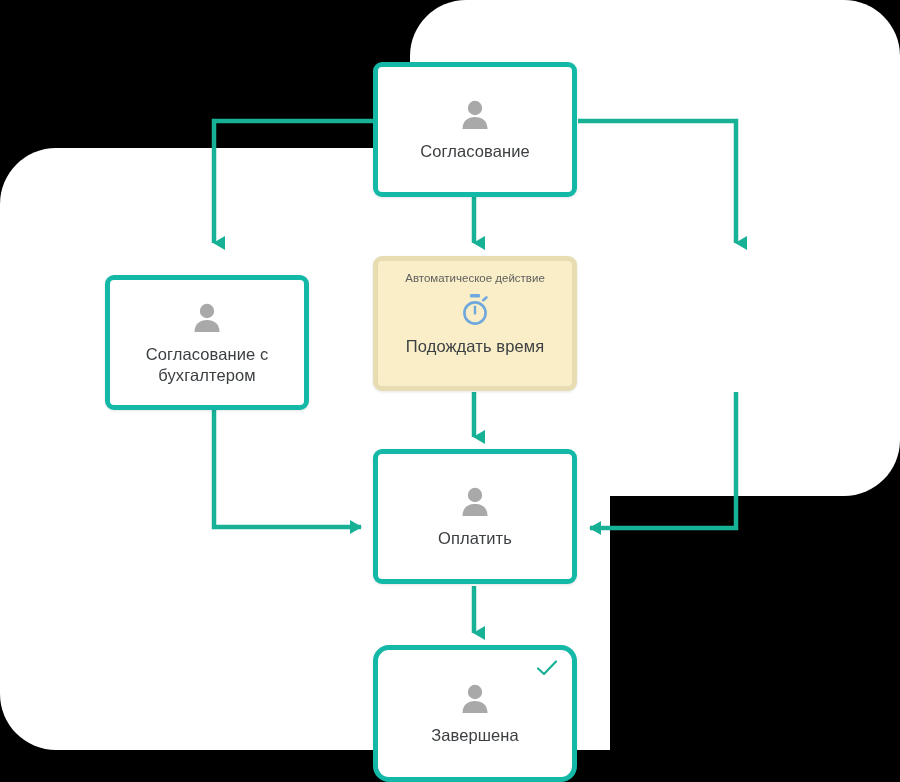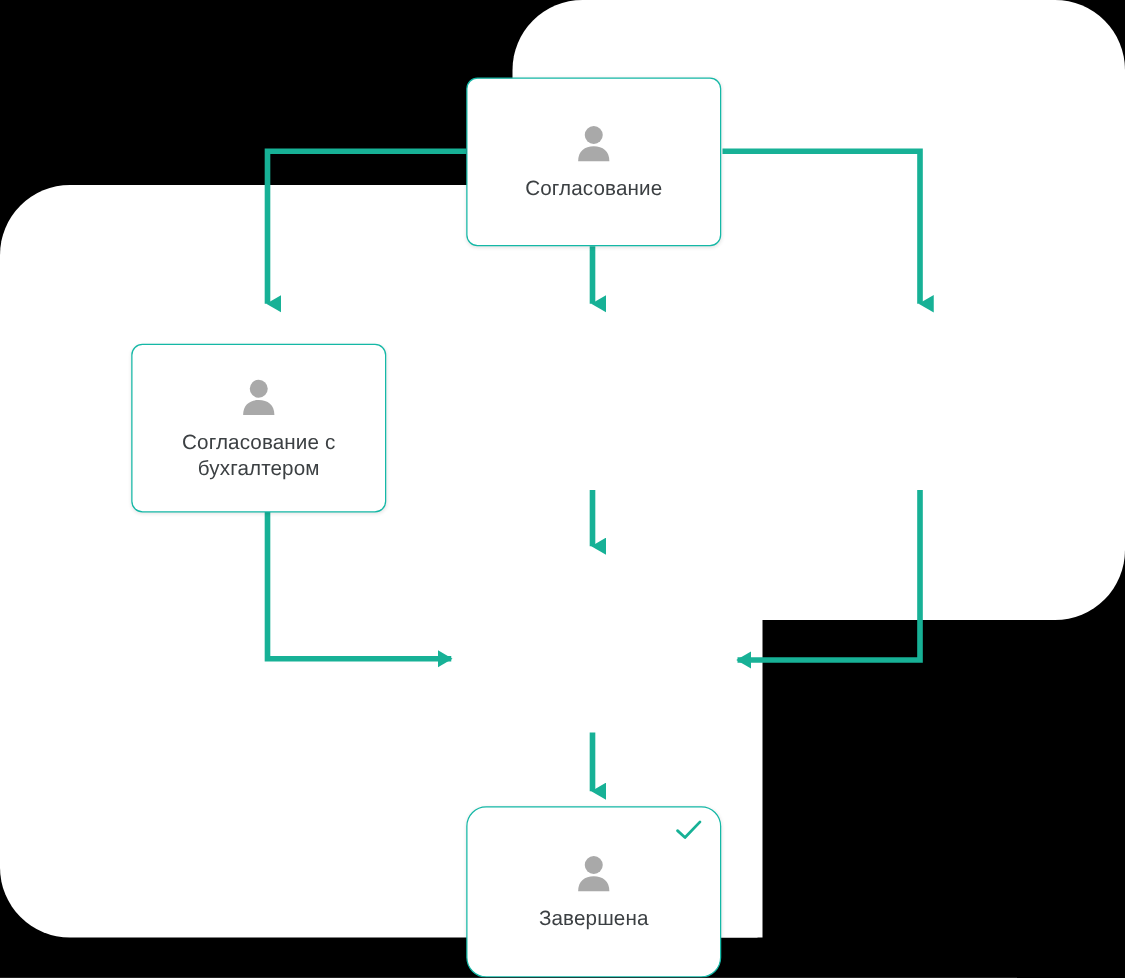--- a/index.html
+++ b/index.html
@@ -57,21 +57,21 @@
     height: 782px;
   }
 
   
   .node {
     position: absolute;
     box-sizing: border-box;
     width: 204px;
     height: 135px;
     background: #ffffff;
-    border: 1px solid #14b8a6;
+    border: 5px solid #14b8a6;
     border-radius: 9px;
     box-shadow: 0 1px 3px rgba(0,0,0,0.10);
     display: flex;
     flex-direction: column;
     align-items: center;
     justify-content: center;
   }
   .node.auto {
     background: #faeec8;
     border-color: #e8dcb2;
@@ -163,22 +163,43 @@
   <div class="node" id="node-buhgalter">
     <span class="node-icon">
       <svg width="34" height="34" viewBox="0 0 34 34" xmlns="http://www.w3.org/2000/svg">
         <circle cx="17" cy="11" r="7.2" fill="#a9a9a9"></circle>
         <path d="M4.5,32 C4.5,23.8 9.8,20 17,20 C24.2,20 29.5,23.8 29.5,32 Z" fill="#a9a9a9"></path>
       </svg>
     </span>
     <div class="node-label">Согласование с бухгалтером</div>
   </div>
 
-
-
+  <div class="node auto" id="node-podozhdat">
+    <div class="node-kicker">Автоматическое действие</div>
+    <span class="node-icon">
+      <svg width="32" height="34" viewBox="0 0 32 34" xmlns="http://www.w3.org/2000/svg">
+        <rect x="11" y="1" width="10" height="3.4" rx="1.2" fill="#6fa8dc"></rect>
+        <path d="M24.2,7.2 L27.4,4.4" stroke="#6fa8dc" stroke-width="2.6" stroke-linecap="round" fill="none"></path>
+        <circle cx="16" cy="20" r="10.6" fill="none" stroke="#6fa8dc" stroke-width="2.6"></circle>
+        <path d="M16,13.6 L16,20.4" stroke="#6fa8dc" stroke-width="2.4" stroke-linecap="round" fill="none"></path>
+      </svg>
+    </span>
+    <div class="node-label">Подождать время</div>
+  </div>
+
+
+  <div class="node" id="node-oplatit">
+    <span class="node-icon">
+      <svg width="34" height="34" viewBox="0 0 34 34" xmlns="http://www.w3.org/2000/svg">
+        <circle cx="17" cy="11" r="7.2" fill="#a9a9a9"></circle>
+        <path d="M4.5,32 C4.5,23.8 9.8,20 17,20 C24.2,20 29.5,23.8 29.5,32 Z" fill="#a9a9a9"></path>
+      </svg>
+    </span>
+    <div class="node-label">Оплатить</div>
+  </div>
 
   <div class="node" id="node-zavershena">
     <span class="node-check">
       <svg width="22" height="18" viewBox="0 0 22 18" xmlns="http://www.w3.org/2000/svg">
         <path d="M2,9.5 L8,15 L20,2.5" fill="none" stroke="#17b196" stroke-width="2.2" stroke-linecap="round" stroke-linejoin="round"></path>
       </svg>
     </span>
     <span class="node-icon">
       <svg width="34" height="34" viewBox="0 0 34 34" xmlns="http://www.w3.org/2000/svg">
         <circle cx="17" cy="11" r="7.2" fill="#a9a9a9"></circle>

